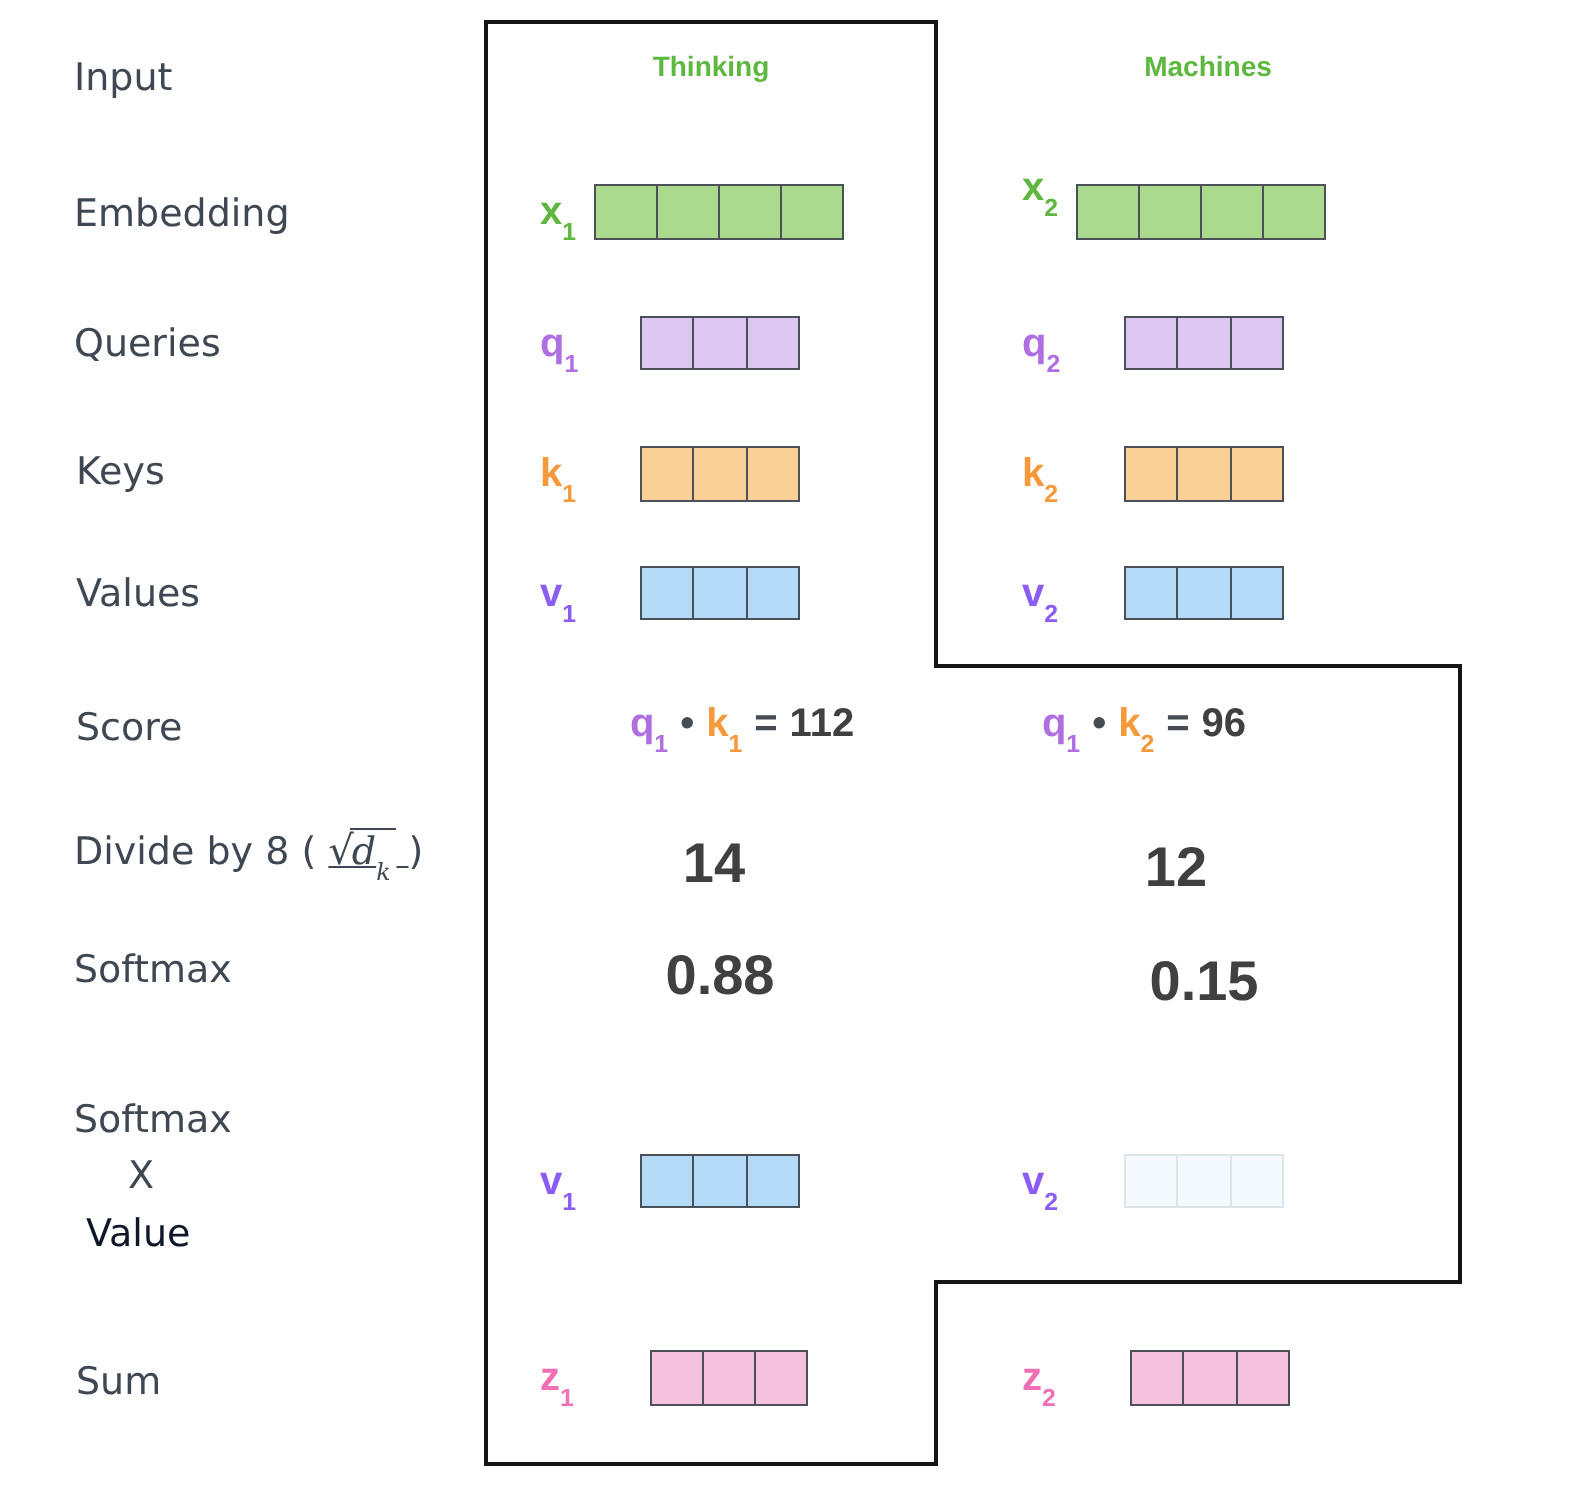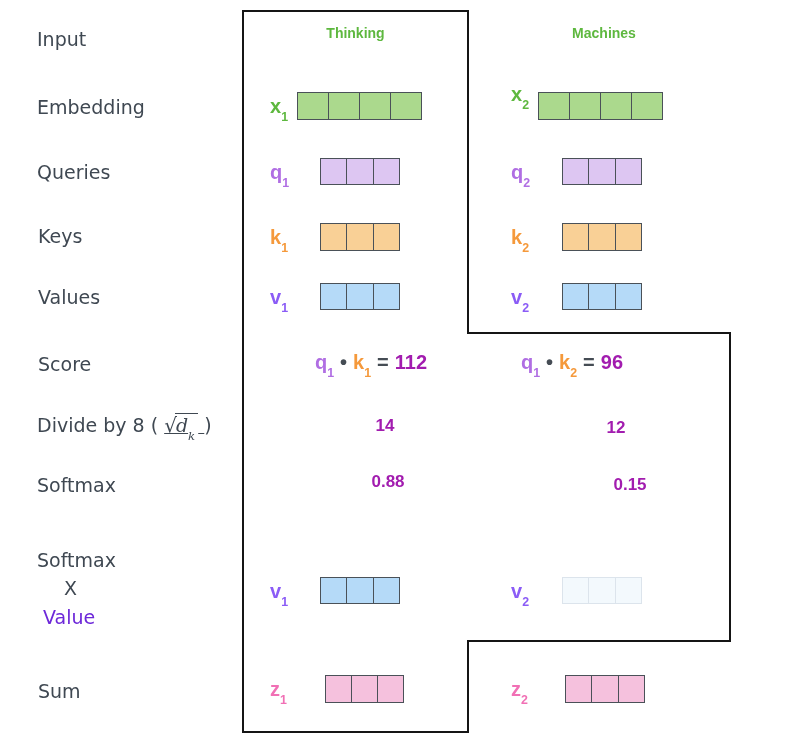--- a/index.html
+++ b/index.html
@@ -3,57 +3,57 @@
 <meta charset="utf-8">
 <style>
   html,body { margin:0; padding:0; background:#ffffff; }
   body { width:786px; height:747px; position:relative; overflow:hidden;
          font-family:"DejaVu Sans","Liberation Sans",sans-serif; }
   .abs { position:absolute; }
   .outline-svg { position:absolute; left:0; top:0; pointer-events:none; }
 
   
   .llabel { color:#3f4852; font-size:19px; line-height:24px; white-space:nowrap; }
-  .llabel.blue { color:#6d28d9; }
+  .llabel.blue { color:#0f172a; }
 
   
   .hdr { color:#5eb83f; font-weight:bold; font-size:14px;
          font-family:"Liberation Sans",sans-serif; text-align:center; }
 
   
   .vlabel { font-weight:bold; font-size:20px; line-height:28px;
             font-family:"Liberation Sans",sans-serif; white-space:nowrap; }
   sub { font-size:0.62em; position:relative; top:0.28em; line-height:0; }
 
   .c-green  { color:#5eb83f; }
   .c-purple { color:#b06ee3; }
   .c-orange { color:#f5993b; }
   .c-blue   { color:#8b5cf6; }
   .c-pink   { color:#f170b5; }
-  .c-yellow { color:#a21caf; }
+  .c-yellow { color:#404040; }
   .c-dark   { color:#454c54; }
 
   
   .vec { display:flex; box-sizing:border-box; border:1.6px solid #4a5158; }
   .vec > i { flex:1; display:block; }
   .vec > i + i { border-left:1.6px solid #4a5158; }
   .vec.green  { background:#abd98d; }
   .vec.purple { background:#ddc6f2; }
   .vec.orange { background:#f9d096; }
   .vec.blue   { background:#b5daf8; }
   .vec.pink   { background:#f5c1dd; }
   .vec.faded  { background:#f3f9fd; border-color:#dce4ec; }
   .vec.faded > i + i { border-left-color:#dce4ec; }
 
   
   .score { font-weight:bold; font-size:20px; white-space:nowrap;
            font-family:"Liberation Sans",sans-serif; transform:translateX(-50%); }
   .score span { margin:0 3px; }
-  .num { font-weight:bold; font-size:17px; transform:translateX(-50%);
-         font-family:"Liberation Sans",sans-serif;margin-left:28px; }
+  .num { font-weight:bold; font-size:28px; transform:translateX(-50%);
+         font-family:"Liberation Sans",sans-serif; }
 
   
   .math { white-space:nowrap; color:#3f4852;text-decoration:underline; }
   .math .sqrt { font-size:20px; }
   .math .radicand { font-family:"DejaVu Serif",serif; font-style:italic;
                     border-top:1.5px solid #3f4852; padding:0 3px 0 1px; margin-left:-2px; }
   .math .radicand sub { font-style:italic; }
 </style>
 </head>
 <body>

